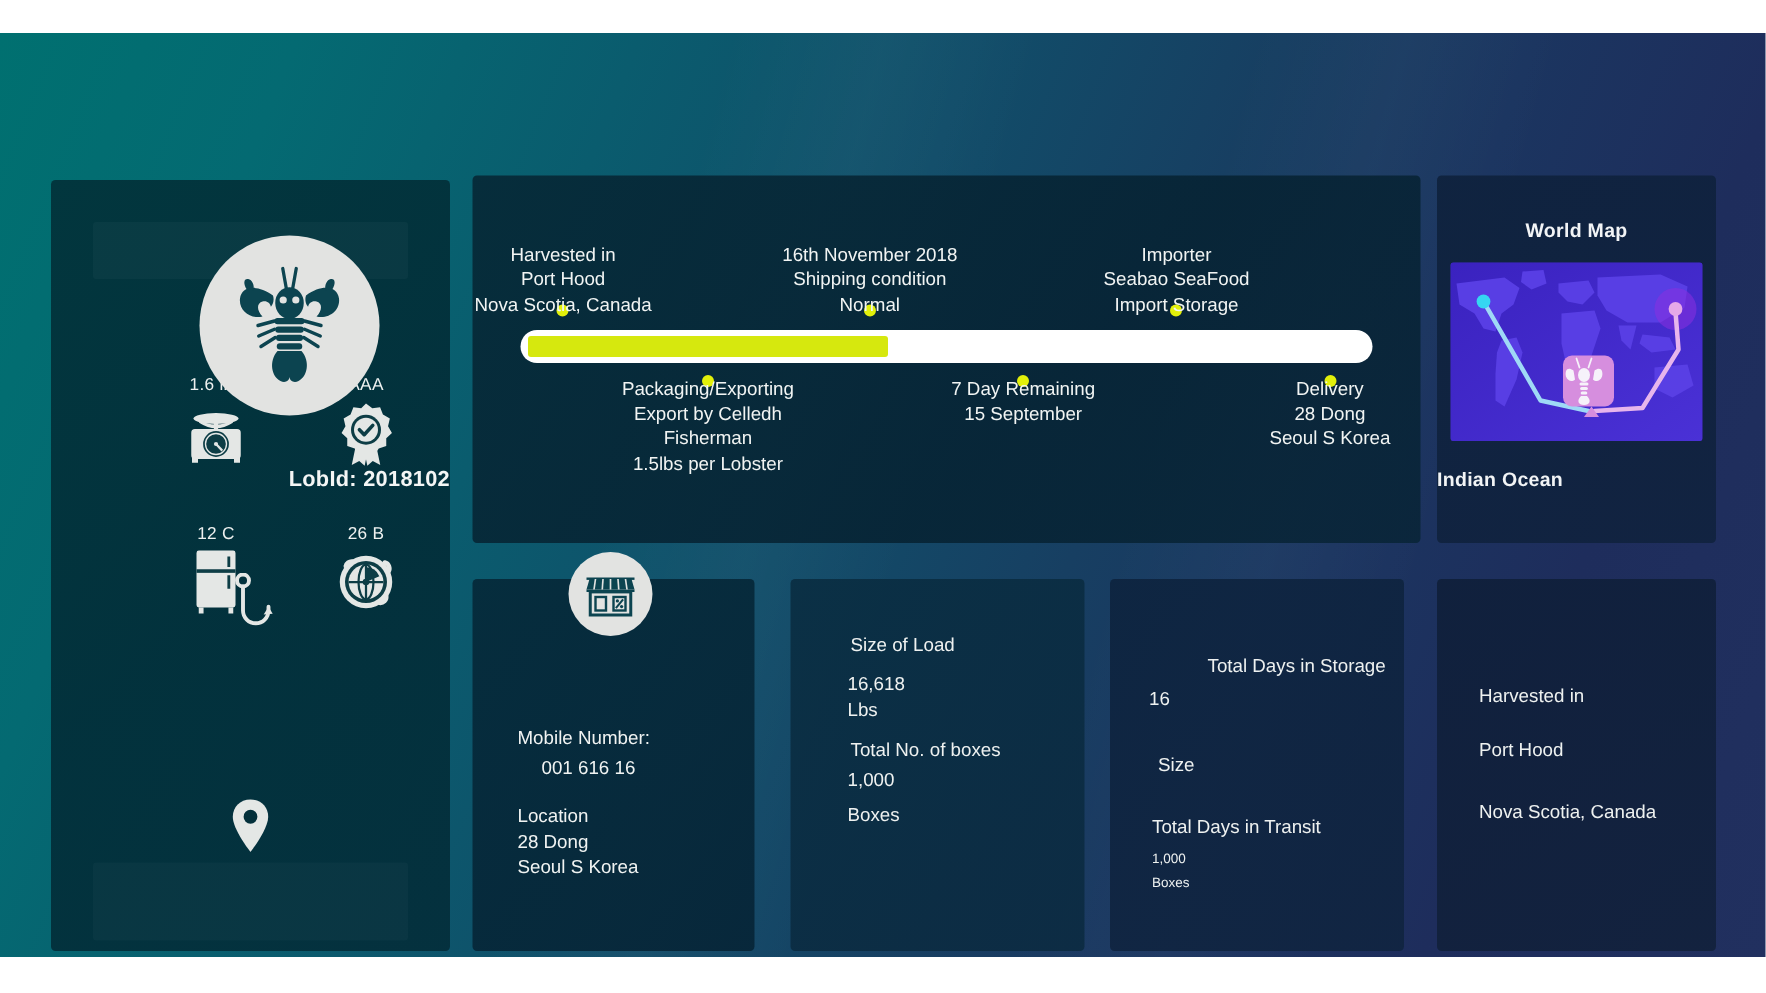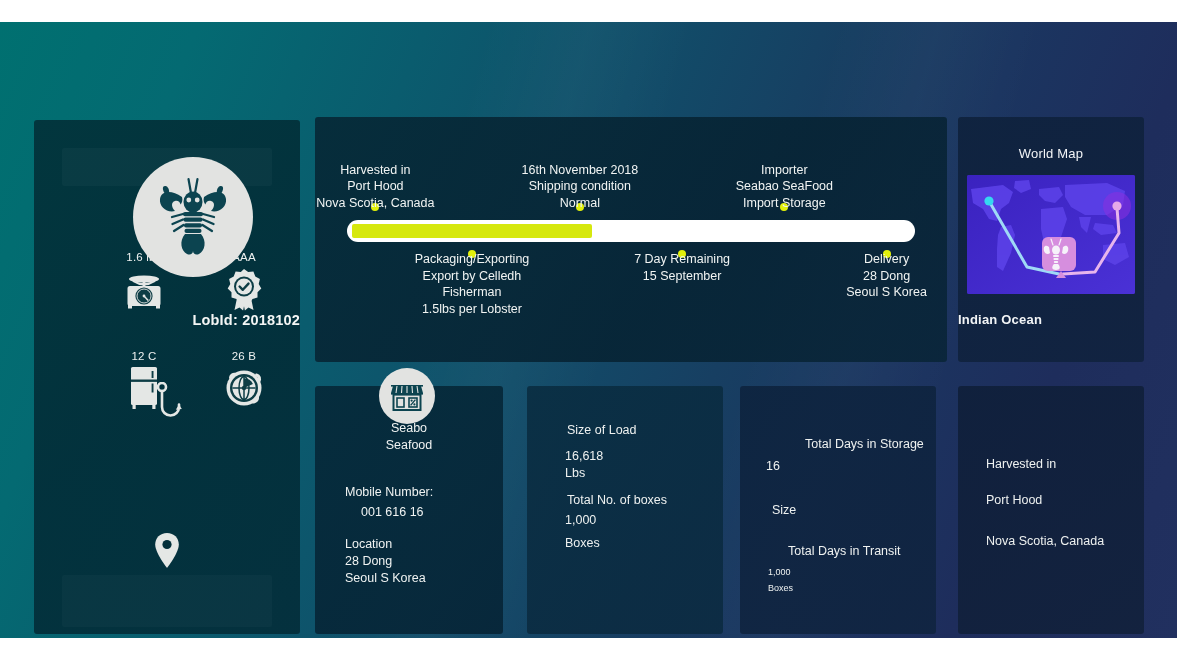--- a/index.html
+++ b/index.html
@@ -150,21 +150,21 @@
 
   
   #map-card {
     left: 958px; top: 95px;
     width: 186px; height: 245px;
     background: linear-gradient(140deg, rgba(14,33,60,0.90) 0%, rgba(16,34,62,0.90) 100%);
   }
   #map-title {
     position: absolute; left: 0; top: 29px; width: 186px;
     text-align: center; color: #f2f4f6;
-    font-size: 13px; font-weight: normal; letter-spacing: 0.2px;
+    font-size: 13px; font-weight: bold; letter-spacing: 0.2px;
   }
   #map-image {
     position: absolute;
     left: 9px; top: 58px;
     width: 168px; height: 119px;
     border-radius: 2px;
     overflow: hidden;
     background: #4127c4;
   }
   #map-caption {
@@ -224,21 +224,21 @@
 
   #load-f1 { left: 40px; top: 36px; }
   #load-f2 { left: 38px; top: 62px; }
   #load-f3 { left: 40px; top: 106px; }
   #load-f4 { left: 38px; top: 126px; }
   #load-f5 { left: 38px; top: 149px; }
 
   #stor-f1 { left: 28px; top: 50px; margin-left: 37px; }
   #stor-f2 { left: 26px; top: 72px; }
   #stor-f3 { left: 32px; top: 116px; }
-  #stor-f4 { left: 28px; top: 157px; margin-left: 20px; }
+  #stor-f4 { left: 28px; top: 157px; }
   #stor-f5 { left: 28px; top: 180px; }
   #stor-f6 { left: 28px; top: 196px; }
 
   #harv-f1 { left: 28px; top: 70px; }
   #harv-f2 { left: 28px; top: 106px; }
   #harv-f3 { left: 28px; top: 147px; }
 </style>
 </head>
 <body>
 
@@ -483,22 +483,20 @@
         </g>
         <g stroke="#e2e3e1" stroke-width="1.1">
           <line x1="8" y1="8" x2="7" y2="15"></line>
           <line x1="13" y1="8" x2="12.5" y2="15"></line>
           <line x1="18" y1="8" x2="18" y2="15"></line>
           <line x1="23" y1="8" x2="23.5" y2="15"></line>
           <line x1="28" y1="8" x2="29" y2="15"></line>
         </g>
       </svg>
     </div>
-    <div id="seller-name">Seabo
-Seafood</div>
     <div class="seller-block" id="seller-mobile-label">Mobile Number:</div>
     <div class="seller-block" id="seller-mobile-value">001 616 16</div>
     <div class="seller-block" id="seller-location">Location
 28 Dong
 Seoul S Korea</div>
   </div>
 
   <div class="card" id="card-load">
     <div class="field lg" id="load-f1">Size of Load</div>
     <div class="field lg" id="load-f2">16,618

